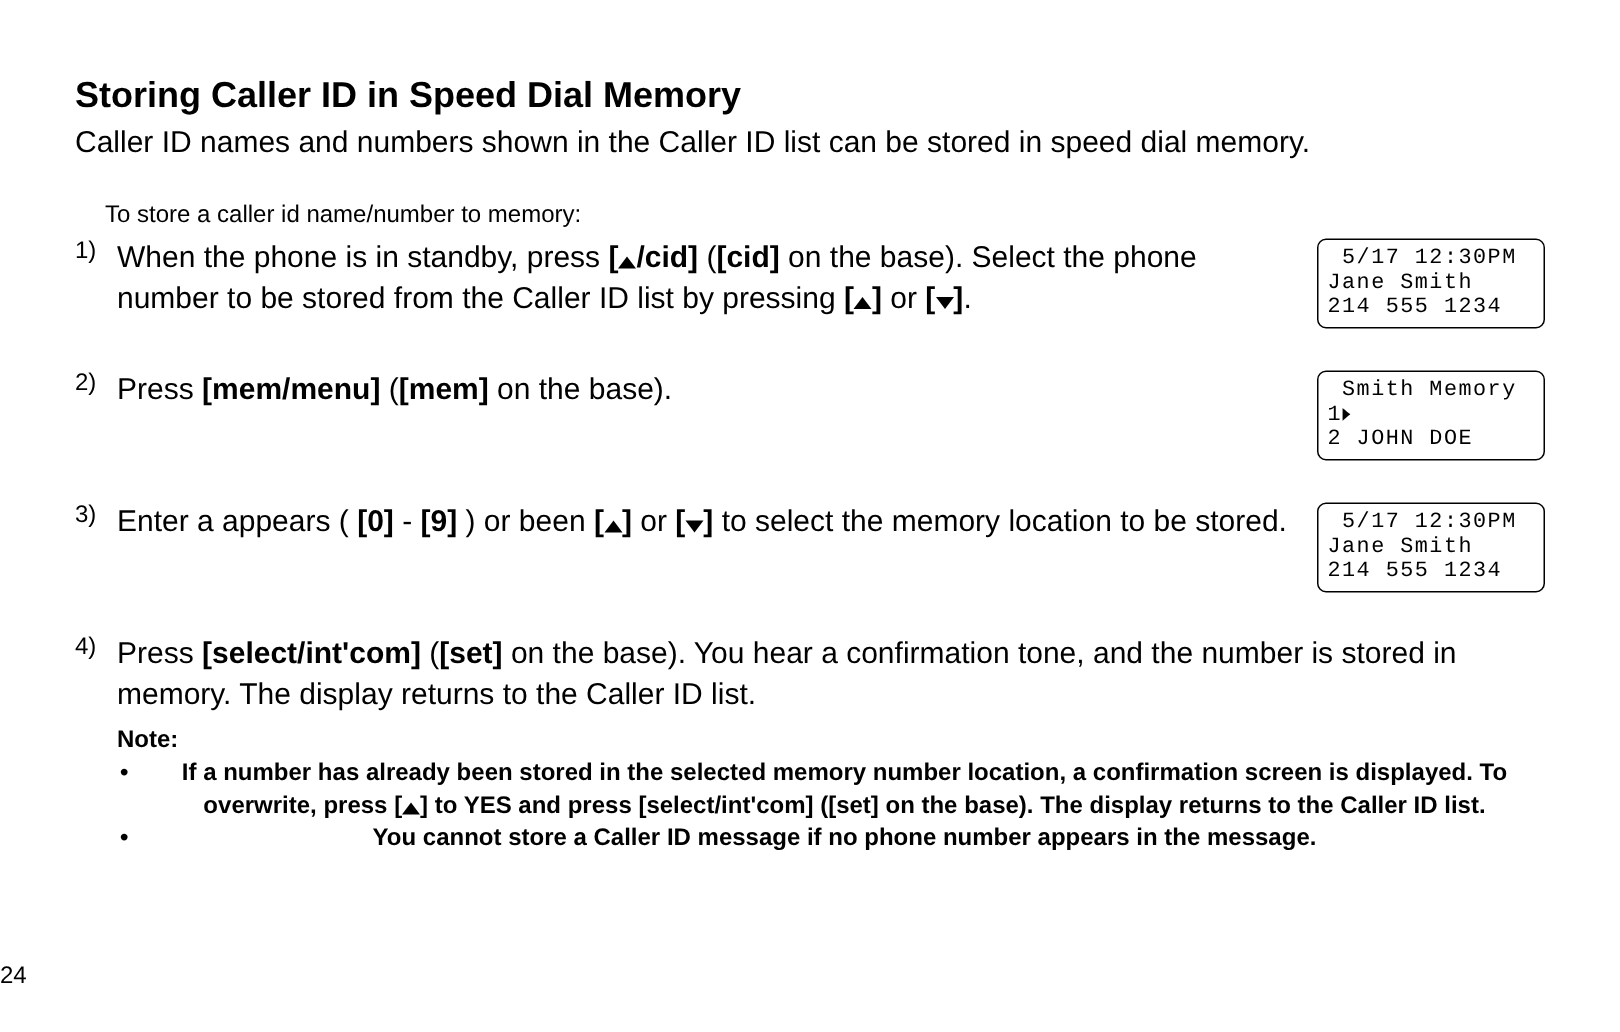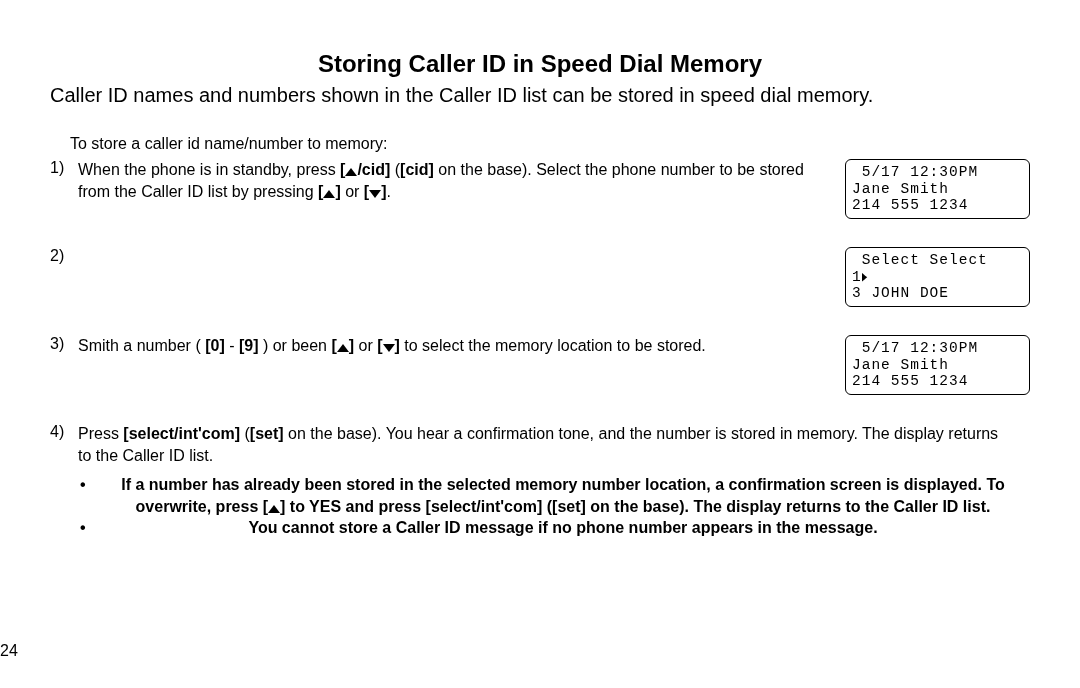--- a/index.html
+++ b/index.html
@@ -13,21 +13,20 @@
       color: #000;
       width: 1080px;
       height: 688px;
       padding: 50px 50px 20px 50px;
       position: relative;
     }
     .heading {
       font-size: 24px;
       font-weight: bold;
       margin-bottom: 6px;
-      text-align: center;
     }
     .intro {
       font-size: 20px;
       margin-bottom: 28px;
     }
     .pre-list {
       font-size: 16px;
       margin-bottom: 6px;
       margin-left: 20px;
     }
@@ -40,25 +39,25 @@
       display: flex;
       flex: 1;
       padding-right: 20px;
     }
     .step-num {
       font-size: 16px;
       width: 28px;
       flex-shrink: 0;
     }
     .step-text {
-      font-size: 16px;
+      font-size: 20px;
       line-height: 1.35;
     }
     .lcd {
-      width: 185px;
+      width: 152px;
       flex-shrink: 0;
       border: 1px solid #000;
       border-radius: 6px;
       padding: 4px 6px;
       font-family: "Courier New", monospace;
       font-size: 14.5px;
       line-height: 1.15;
       letter-spacing: 1px;
       white-space: pre;
     }
@@ -134,47 +133,51 @@
     </div>
   </div>
   <div class="lcd"><span> 5/17 12:30PM</span>
 <span>Jane Smith</span>
 <span>214 555 1234</span></div>
 </div>
 
 <div class="content-row">
   <div class="step-col">
     <div class="step-num">2)</div>
+    <div class="step-text">
+      <span>Press </span><b>[mem/menu]</b><span> (</span><b>[mem]</b><span> on the base).</span>
+    </div>
   </div>
-  <div class="lcd"><span> Select Select</span>
+  <div class="lcd"><span> Smith Memory</span>
 <span>1</span><span class="cursor">▶</span>
-<span>3 JOHN DOE</span></div>
+<span>2 JOHN DOE</span></div>
 </div>
 
 <div class="content-row">
   <div class="step-col">
     <div class="step-num">3)</div>
     <div class="step-text">
-      <span>Smith a number ( </span><b>[0]</b><span> - </span><b>[9]</b><span> ) or been </span><b><span>[</span><span class="tri tri-up"></span><span>]</span></b><span> or </span><b><span>[</span><span class="tri tri-down"></span><span>]</span></b><span> to select the memory location to be stored.</span>
+      <span>Enter a appears ( </span><b>[0]</b><span> - </span><b>[9]</b><span> ) or been </span><b><span>[</span><span class="tri tri-up"></span><span>]</span></b><span> or </span><b><span>[</span><span class="tri tri-down"></span><span>]</span></b><span> to select the memory location to be stored.</span>
     </div>
   </div>
   <div class="lcd"><span> 5/17 12:30PM</span>
 <span>Jane Smith</span>
 <span>214 555 1234</span></div>
 </div>
 
 <div class="content-row" style="margin-bottom:8px;">
   <div class="step-col">
     <div class="step-num">4)</div>
     <div class="step-text">
       <span>Press </span><b>[select/int'com]</b><span> (</span><b>[set]</b><span> on the base). You hear a confirmation tone, and the number is stored in memory. The display returns to the Caller ID list.</span>
     </div>
   </div>
 </div>
 
 <div class="note-block">
+  <div class="note-label">Note:</div>
   <ul class="note-list">
     <li><span>If a number has already been stored in the selected memory number location, a confirmation screen is displayed. To overwrite, press [</span><span class="tri tri-up"></span><span>] to YES and press [select/int'com] ([set] on the base). The display returns to the Caller ID list.</span></li>
     <li>You cannot store a Caller ID message if no phone number appears in the message.</li>
   </ul>
 </div>
 
 <div class="pagenum">24</div>
 
 </body></html>

